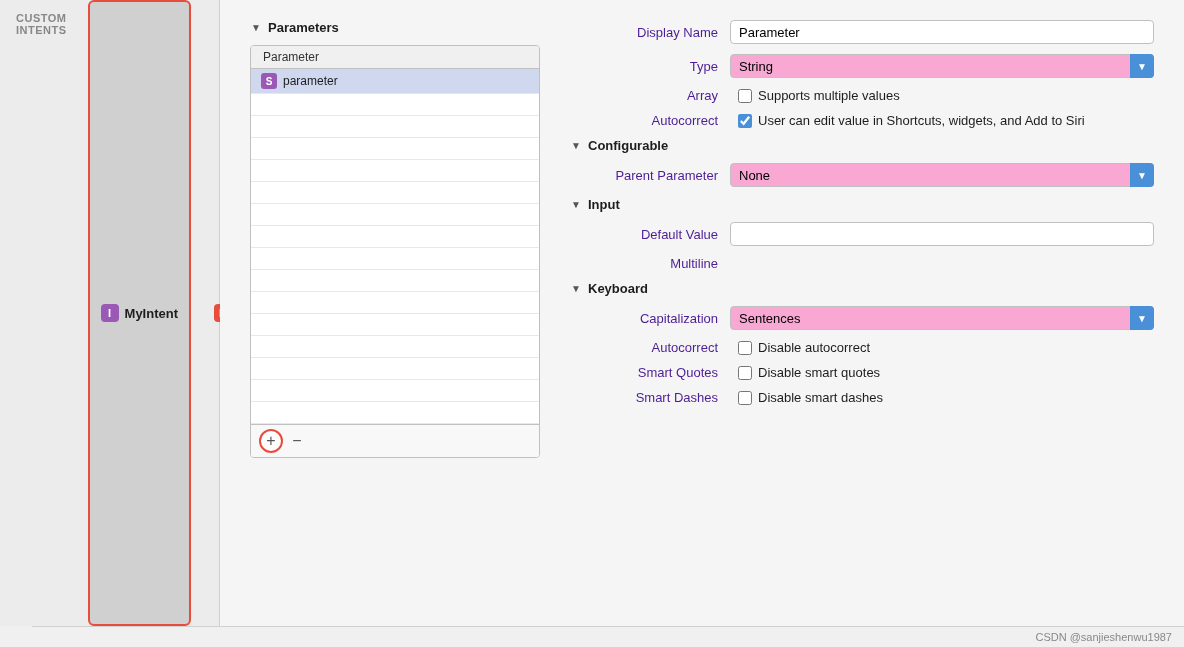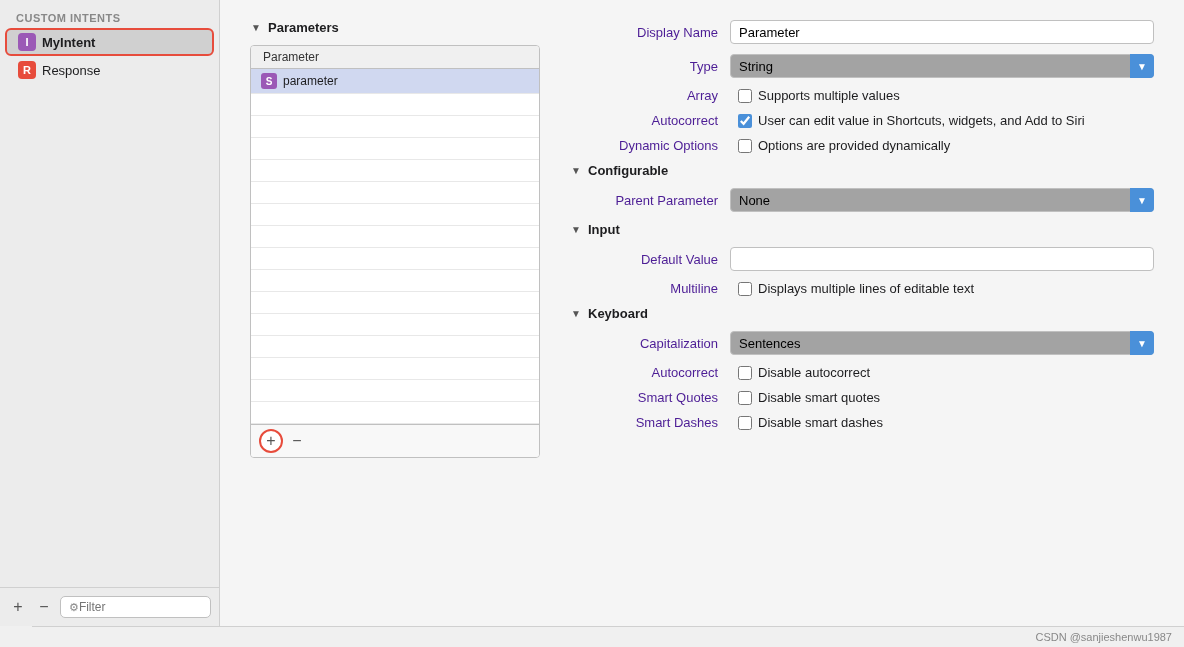--- a/index.html
+++ b/index.html
@@ -21,21 +21,21 @@
       height: 100%;
       overflow: hidden;
     }
 
     
     .sidebar {
       width: 220px;
       background: #ececec;
       border-right: 1px solid #d0d0d0;
       display: flex;
-      flex-direction: column;
+      flex-direction: row;
       height: 100%;
     }
 
     .sidebar-section-header {
       font-size: 11px;
       font-weight: 600;
       color: #888;
       padding: 12px 16px 4px 16px;
       text-transform: uppercase;
       letter-spacing: 0.5px;
@@ -287,21 +287,21 @@
     .select-wrapper {
       position: relative;
       display: flex;
       align-items: center;
     }
 
     .select-input {
       height: 24px;
       border: 1px solid #c0c0c0;
       border-radius: 4px;
-      background: #a3a3a3;
+      background: #f9a8d4;
       padding: 2px 8px;
       font-size: 13px;
       width: 100%;
       appearance: none;
       outline: none;
       padding-right: 24px;
     }
 
     .select-arrow {
       position: absolute;
@@ -471,27 +471,20 @@
 
         <div class="prop-row">
           <div class="prop-label">Autocorrect</div>
           <div class="prop-value checkbox-row">
             <input type="checkbox" class="checkbox-input checkbox-checked" checked="" style="">
             <span class="checkbox-label">User can edit value in Shortcuts, widgets, and Add to Siri</span>
           </div>
         </div>
 
 
-        <div class="prop-row">
-          <div class="prop-label">Dynamic Options</div>
-          <div class="prop-value checkbox-row">
-            <input type="checkbox" class="checkbox-input" style="">
-            <span class="checkbox-label">Options are provided dynamically</span>
-          </div>
-        </div>
 
         <div class="section-header" style="margin-top: 10px;">
           <span class="triangle-btn">▼</span>
           <span>Configurable</span>
         </div>
 
         <div class="prop-row">
           <div class="prop-label">Parent Parameter</div>
           <div class="prop-value">
             <div class="select-wrapper">
@@ -510,24 +503,20 @@
 
         <div class="prop-row">
           <div class="prop-label">Default Value</div>
           <div class="prop-value">
             <input type="text" class="text-input" style="">
           </div>
         </div>
 
         <div class="prop-row">
           <div class="prop-label">Multiline</div>
-          <div class="prop-value checkbox-row">
-            <input type="checkbox" class="checkbox-input" style="">
-            <span class="checkbox-label">Displays multiple lines of editable text</span>
-          </div>
         </div>
 
         <div class="section-header" style="margin-top: 10px;">
           <span class="triangle-btn">▼</span>
           <span>Keyboard</span>
         </div>
 
         <div class="prop-row">
           <div class="prop-label">Capitalization</div>
           <div class="prop-value">

